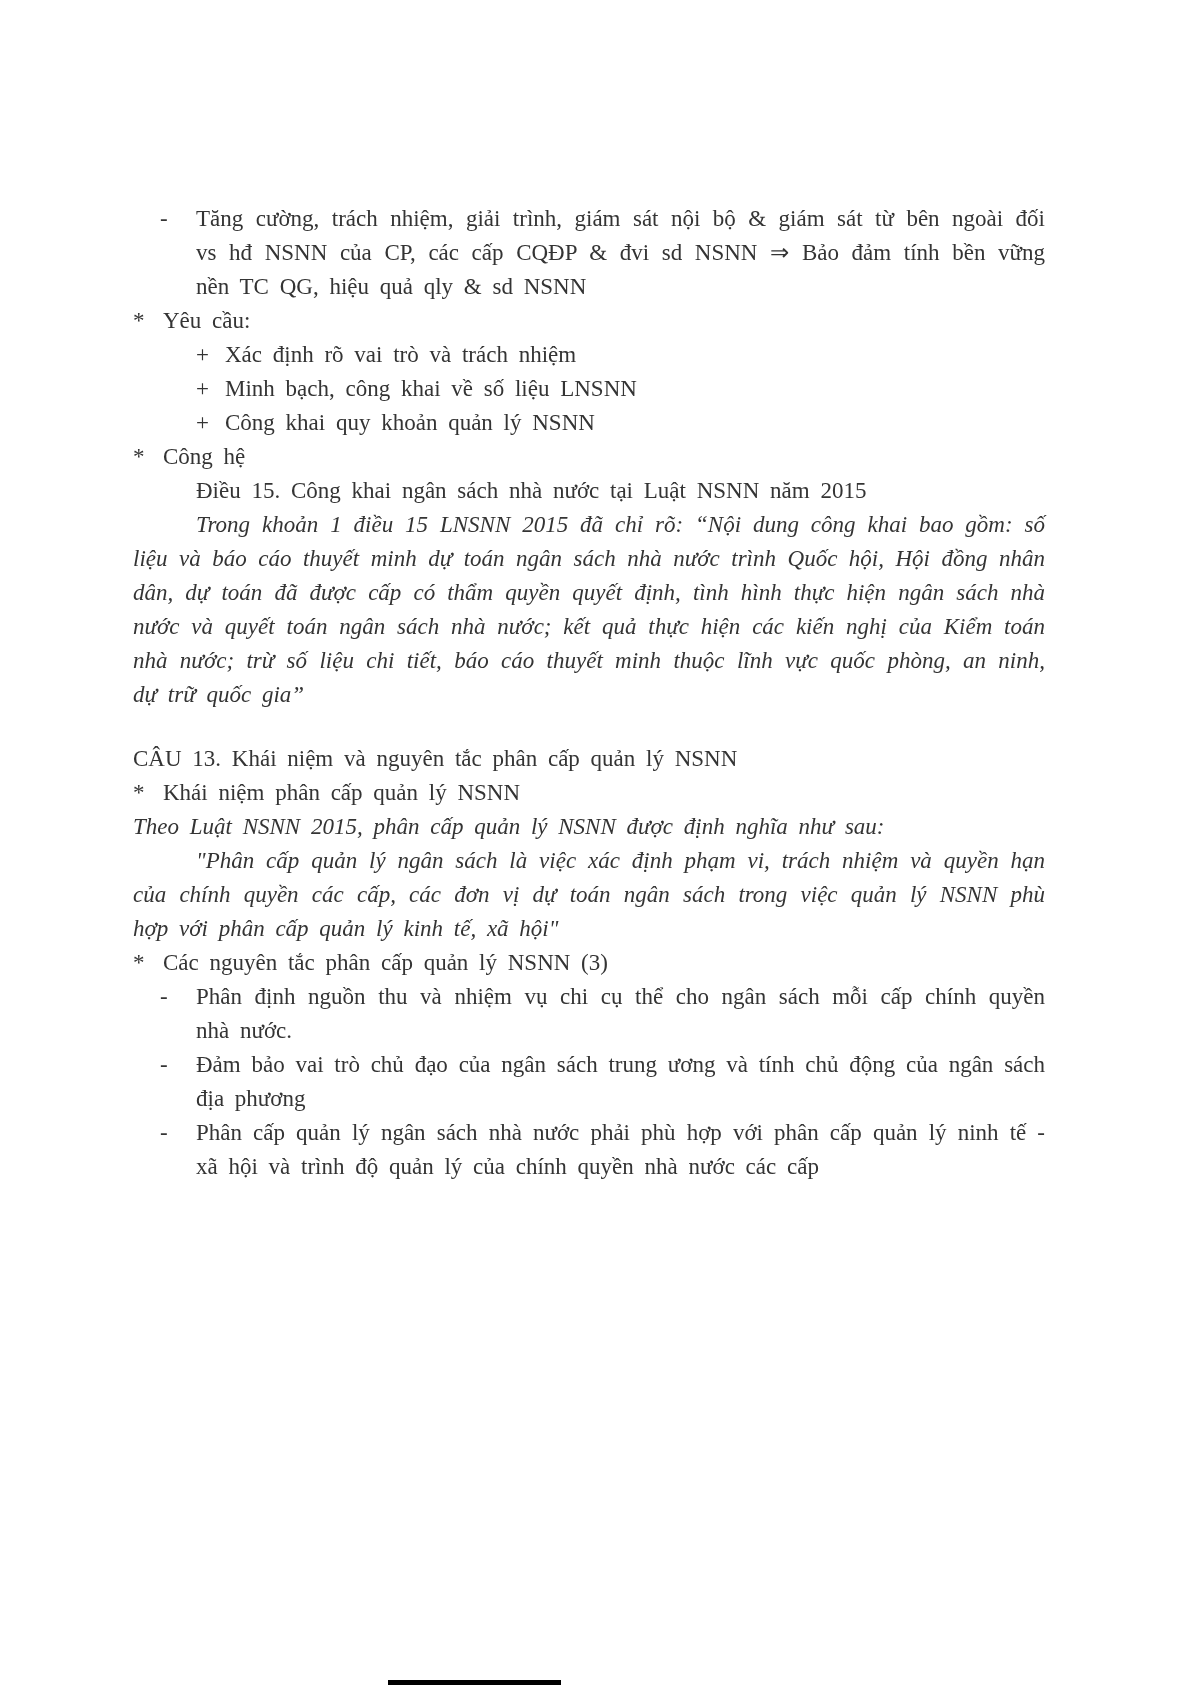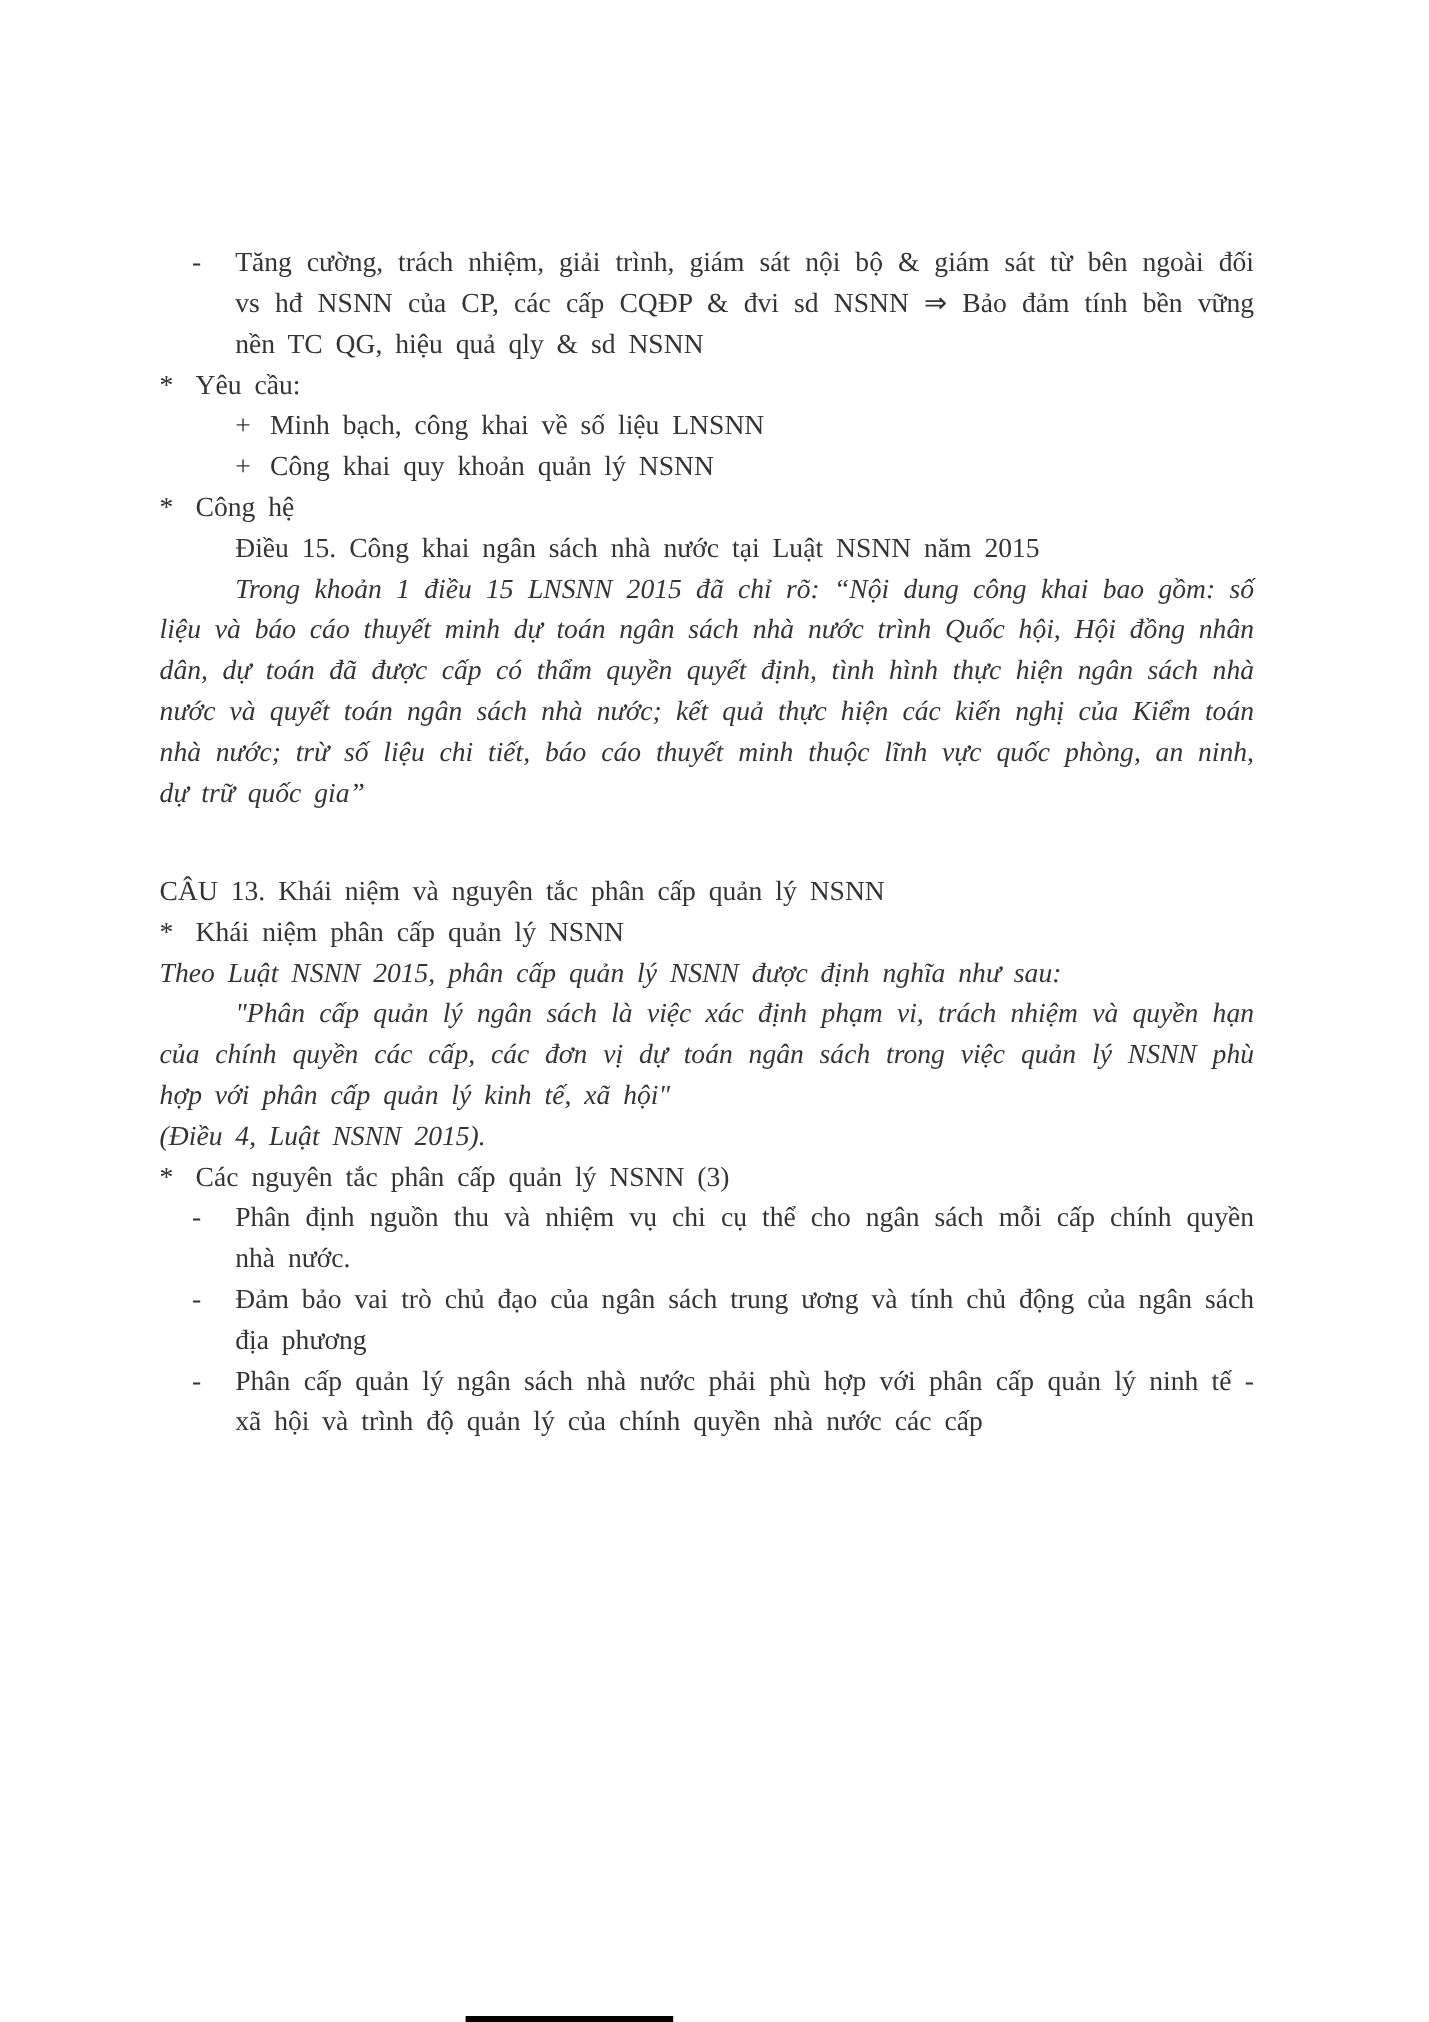--- a/index.html
+++ b/index.html
@@ -30,21 +30,21 @@
   .b-star { position: relative; padding-left: 30px; }
   .b-star .mk { position: absolute; left: 0; top: 0; }
   
   .b-plus { padding-left: 63px; }
   .b-plus .mk { display: inline-block; width: 29px; text-indent: 0; }
   
   .b-indent { padding-left: 63px; }
   
   .b-para { text-indent: 63px; font-style: italic; }
   .b-plain { text-indent: 0; font-style: italic; }
-  .b-heading { margin-top: 48px; }
+  .b-heading { margin-top: 30px; }
   .bottom-bar {
     position: absolute;
     left: 388px;
     bottom: 0;
     width: 173px;
     height: 5px;
     background: #000000;
   }
 </style>
 </head>
@@ -54,20 +54,23 @@
   <div class="content">
 
     <div class="b b-dash">
       <span class="mk">-</span><span>Tăng cường, trách nhiệm, giải trình, giám sát nội bộ &amp; giám sát từ bên ngoài đối vs hđ NSNN của CP, các cấp CQĐP &amp; đvi sd NSNN ⇒ Bảo đảm tính bền vững nền TC QG, hiệu quả qly &amp; sd NSNN</span>
     </div>
 
     <div class="b b-star">
       <span class="mk">*</span><span>Yêu cầu:</span>
     </div>
 
+    <div class="b b-plus">
+      <span class="mk">+</span><span>Xác định rõ vai trò và trách nhiệm</span>
+    </div>
 
     <div class="b b-plus">
       <span class="mk">+</span><span>Minh bạch, công khai về số liệu LNSNN</span>
     </div>
 
     <div class="b b-plus">
       <span class="mk">+</span><span>Công khai quy khoản quản lý NSNN</span>
     </div>
 
 
@@ -82,21 +85,20 @@
     <p class="b b-heading">CÂU 13. Khái niệm và nguyên tắc phân cấp quản lý NSNN</p>
 
     <div class="b b-star">
       <span class="mk">*</span><span>Khái niệm phân cấp quản lý NSNN</span>
     </div>
 
     <p class="b b-plain">Theo Luật NSNN 2015, phân cấp quản lý NSNN được định nghĩa như sau:</p>
 
     <p class="b b-para">"Phân cấp quản lý ngân sách là việc xác định phạm vi, trách nhiệm và quyền hạn của chính quyền các cấp, các đơn vị dự toán ngân sách trong việc quản lý NSNN phù hợp với phân cấp quản lý kinh tế, xã hội"</p>
 
-    <p class="b b-plain">(Điều 4, Luật NSNN 2015).</p>
 
     <div class="b b-star">
       <span class="mk">*</span><span>Các nguyên tắc phân cấp quản lý NSNN (3)</span>
     </div>
 
     <div class="b b-dash">
       <span class="mk">-</span><span>Phân định nguồn thu và nhiệm vụ chi cụ thể cho ngân sách mỗi cấp chính quyền nhà nước.</span>
     </div>
 
     <div class="b b-dash">

